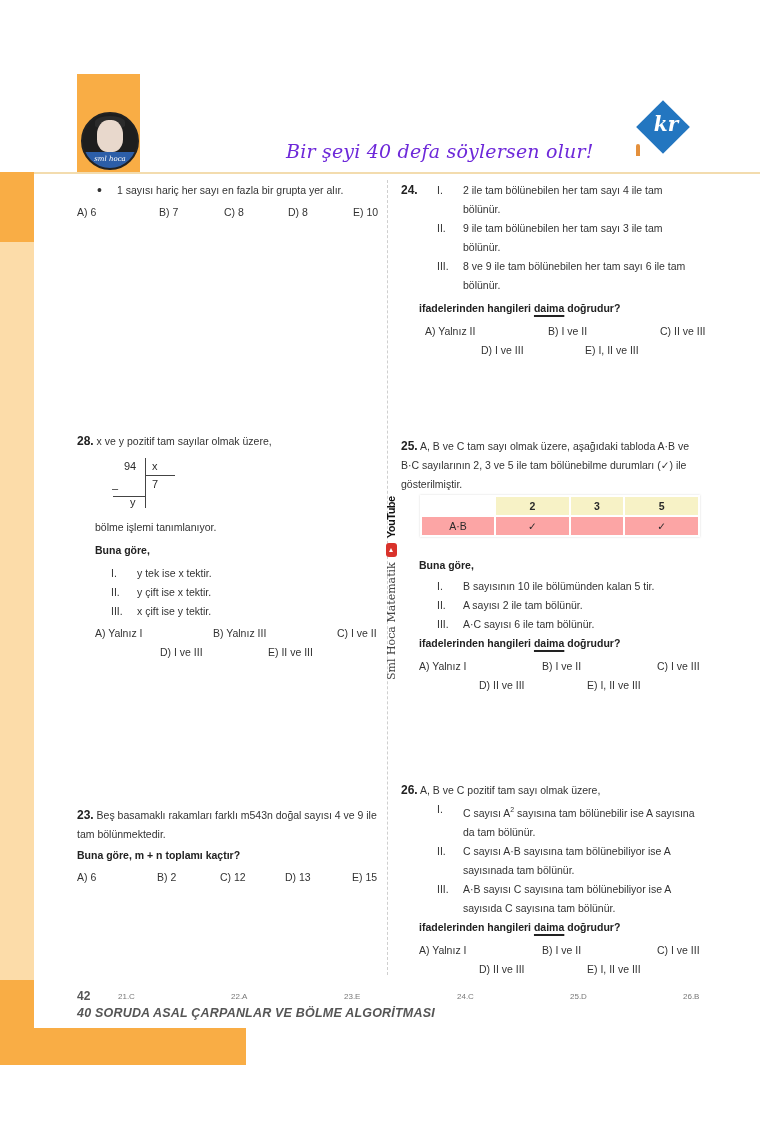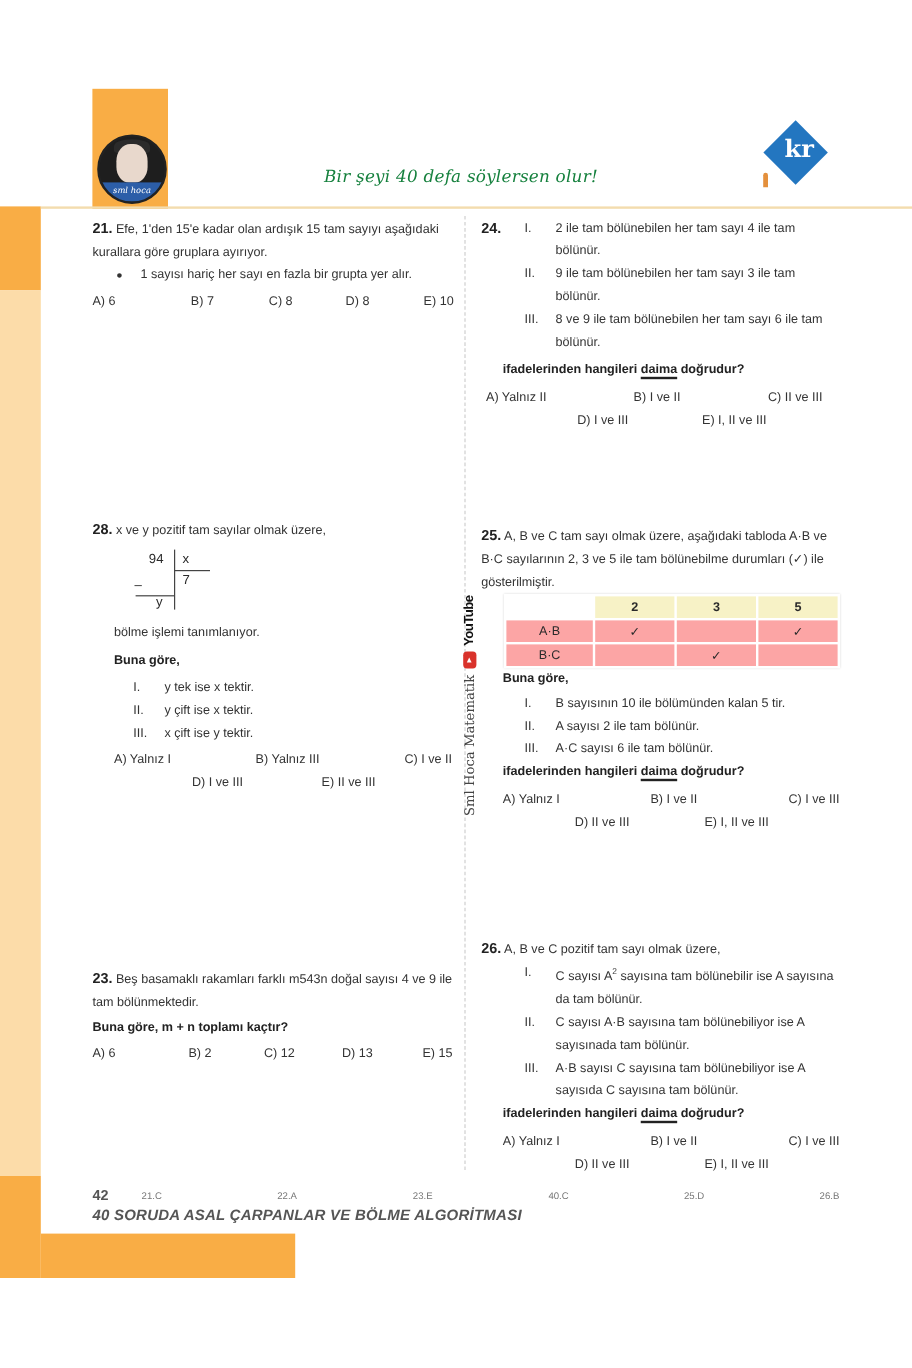--- a/index.html
+++ b/index.html
@@ -14,23 +14,23 @@
   #bottom-orange-bar { left:34px; top:1028px; width:212px; height:37px; background:#f9ad45; }
   #header-line { left:34px; top:172px; width:726px; height:2px; background:#f3dcae; }
   #col-divider { left:387px; top:180px; width:0; height:795px; border-left:1px dashed #cfcfcf; }
 
   #avatar { left:81px; top:112px; width:54px; height:54px; border-radius:50%; background:#1e1e1e;
             border:2px solid #222; overflow:hidden; }
   #avatar .face { position:absolute; left:14px; top:6px; width:26px; height:32px; background:#e8d8cc; border-radius:45% 45% 40% 40%; }
   #avatar .hair { position:absolute; left:12px; top:2px; width:30px; height:12px; background:#2b2b2b; border-radius:50% 50% 20% 20%; }
   #avatar .band { position:absolute; left:0; top:38px; width:100%; height:16px; background:#2c5ea8; color:#fff;
                   font-family:"DejaVu Serif", serif; font-style:italic; font-size:7px; text-align:center; line-height:14px; }
-  #motto { left:270px; top:140px; font-family:"DejaVu Serif", serif; font-style:italic; font-size:14px; color:#15803d; letter-spacing:0.2px; }
+  #motto { left:286px; top:140px; font-family:"DejaVu Serif", serif; font-style:italic; font-size:19px; color:#6d28d9; letter-spacing:0.2px; }
   #logo { left:644px; top:108px; width:38px; height:38px; background:#2376c0; transform:rotate(45deg); }
-  #logo-text { left:646px; top:112px; width:40px; text-align:center; font-family:"DejaVu Serif", serif; font-weight:bold; font-size:20px; color:#fff; }
+  #logo-text { left:646px; top:112px; width:40px; text-align:center; font-family:"DejaVu Serif", serif; font-style:italic; font-weight:bold; font-size:20px; color:#fff; }
   #logo-candle { left:636px; top:144px; width:4px; height:12px; background:#e4903c; border-radius:2px 2px 0 0; }
 
   .q { position:absolute; font-size:10.5px; line-height:19px; color:#333; }
   .qnum { font-weight:bold; font-size:12px; color:#222; }
   .bold { font-weight:bold; color:#222; }
   .u { text-decoration:underline; text-decoration-thickness:2px; text-underline-offset:3px; }
   .opts { position:relative; height:19px; }
   .opts span { position:absolute; top:0; white-space:nowrap; }
   .item { position:relative; padding-left:26px; }
   .item .rn { position:absolute; left:0; }
@@ -85,21 +85,20 @@
   <div class="hair"></div>
   <div class="face"></div>
   <div class="band">sml hoca</div>
 </div>
 <div class="abs" id="motto">Bir şeyi 40 defa söylersen olur!</div>
 <div class="abs" id="logo"></div>
 <div class="abs" id="logo-text">kr</div>
 <div class="abs" id="logo-candle"></div>
 
 <div class="q" style="left:77px; top:181px; width:300px;">
-  <div><span class="qnum">21.</span> <span>Efe, 1'den 15'e kadar olan ardışık 15 tam sayıyı aşağıdaki kurallara göre gruplara ayırıyor.</span></div>
   <div style="padding-left:16px;">
     <div class="bullet">1 sayısı hariç her sayı en fazla bir grupta yer alır.</div>
   </div>
   <div class="opts" style="margin-top:3px;">
     <span style="left:0">A) 6</span>
     <span style="left:82px">B) 7</span>
     <span style="left:147px">C) 8</span>
     <span style="left:211px">D) 8</span>
     <span style="left:276px">E) 10</span>
   </div>
@@ -158,21 +157,21 @@
 </div>
 
 <div class="q" style="left:401px; top:181px; width:300px;">
   <div style="position:relative; padding-left:36px;">
     <span class="qnum" style="position:absolute; left:0;">24.</span>
     <div class="item"><span class="rn">I.</span><span>2 ile tam bölünebilen her tam sayı 4 ile tam bölünür.</span></div>
     <div class="item"><span class="rn">II.</span><span>9 ile tam bölünebilen her tam sayı 3 ile tam bölünür.</span></div>
     <div class="item"><span class="rn">III.</span><span>8 ve 9 ile tam bölünebilen her tam sayı 6 ile tam bölünür.</span></div>
   </div>
   <div class="bold" style="padding-left:18px; margin-top:4px;"><span>ifadelerinden hangileri </span><span class="u">daima</span><span> doğrudur?</span></div>
-  <div class="opts" style="margin-left:4px; margin-top:4px;text-align:center;">
+  <div class="opts" style="margin-left:24px; margin-top:4px;text-align:center;">
     <span style="left:0">A) Yalnız II</span>
     <span style="left:123px">B) I ve II</span>
     <span style="left:235px">C) II ve III</span>
   </div>
   <div class="opts">
     <span style="left:80px">D) I ve III</span>
     <span style="left:184px">E) I, II ve III</span>
   </div>
 </div>
 
@@ -186,26 +185,20 @@
     <td>2</td>
     <td>3</td>
     <td>5</td>
   </tr>
   <tr>
     <td class="rowlabel">A·B</td>
     <td>✓</td>
     <td></td>
     <td>✓</td>
   </tr>
-  <tr>
-    <td class="rowlabel">B·C</td>
-    <td></td>
-    <td>✓</td>
-    <td></td>
-  </tr>
 </tbody>
   </table>
 <div class="q" style="left:419px; top:556px; width:285px;">
   <div class="bold">Buna göre,</div>
   <div style="padding-left:18px; margin-top:2px;">
     <div class="item"><span class="rn">I.</span><span>B sayısının 10 ile bölümünden kalan 5 tir.</span></div>
     <div class="item"><span class="rn">II.</span><span>A sayısı 2 ile tam bölünür.</span></div>
     <div class="item"><span class="rn">III.</span><span>A·C sayısı 6 ile tam bölünür.</span></div>
   </div>
   <div class="bold"><span>ifadelerinden hangileri </span><span class="u">daima</span><span> doğrudur?</span></div>
@@ -236,16 +229,16 @@
   <div class="opts" style="margin-left:18px;">
     <span style="left:60px">D) II ve III</span>
     <span style="left:168px">E) I, II ve III</span>
   </div>
 </div>
 
 <div class="abs" id="page-num">42</div>
 <span class="ans" style="left:118px">21.C</span>
 <span class="ans" style="left:231px">22.A</span>
 <span class="ans" style="left:344px">23.E</span>
-<span class="ans" style="left:457px">40.C</span>
+<span class="ans" style="left:457px">24.C</span>
 <span class="ans" style="left:570px">25.D</span>
 <span class="ans" style="left:683px">26.B</span>
 <div class="abs" id="footer-title">40 SORUDA ASAL ÇARPANLAR VE BÖLME ALGORİTMASI</div>
 
 </body></html>

